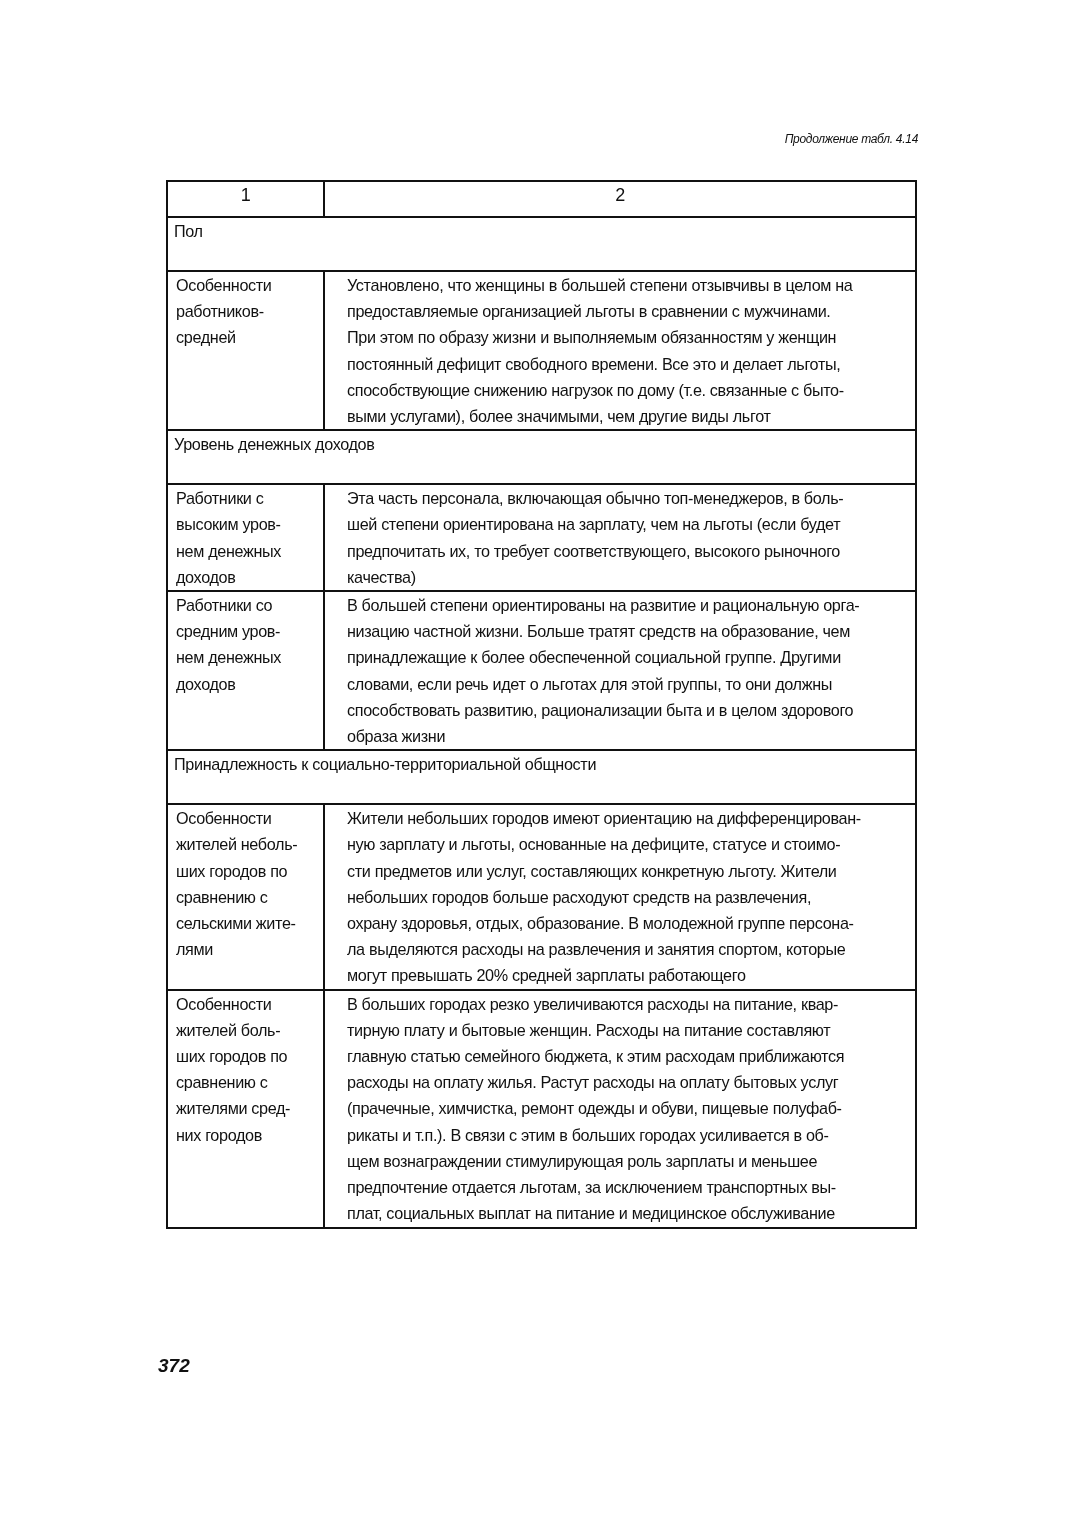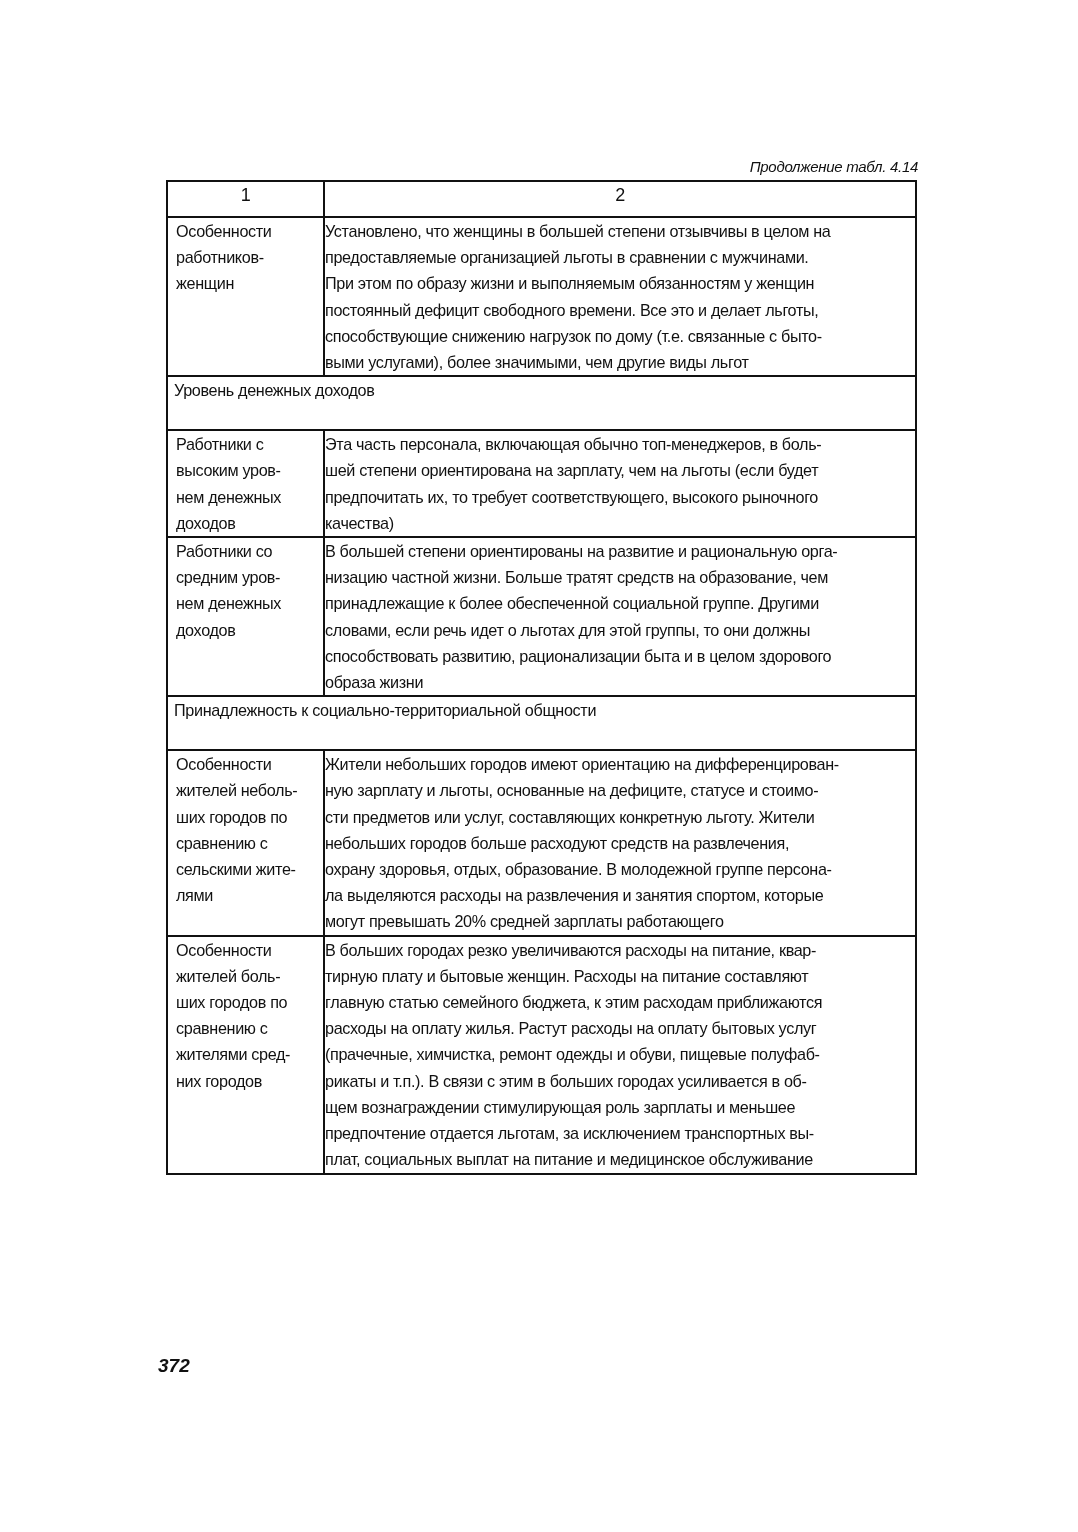--- a/index.html
+++ b/index.html
@@ -1,37 +1,37 @@
 <!DOCTYPE html>
 <html><head>
 <meta charset="utf-8">
 <style>
   html, body { margin: 0; padding: 0; background: #ffffff; }
   body {
     width: 1078px; height: 1532px; position: relative; overflow: hidden;
     font-family: "Liberation Sans", sans-serif; color: #111;
   }
   .caption {
-    position: absolute; top: 158px; right: 160px;
-    font-style: italic; font-size: 15px; letter-spacing: -0.3px;
+    position: absolute; top: 132px; right: 160px;
+    font-style: italic; font-size: 12px; letter-spacing: -0.3px;
   }
   table.doc {
     position: absolute; left: 166px; top: 180px; width: 751px;
     border-collapse: collapse; table-layout: fixed;
     font-size: 16.2px; line-height: 26.2px; letter-spacing: -0.35px;
   }
   table.doc td {
     border: 2px solid #111; vertical-align: top; padding: 0 6px;
   }
   col.c1 { width: 157px; }
   .hdr td { text-align: center; height: 34px; vertical-align: middle; font-size: 18px; padding: 0; }
   .sec td { height: 52px; vertical-align: middle; padding-left: 8px; }
   .row td { padding-top: 5px; padding-bottom: 6px; }
   .row td.c1cell { padding-left: 8px; }
-  .row td.c2cell { padding-left: 0; padding-right: 4px; text-align: justify; }
+  .row td.c2cell { padding-left: 22px; padding-right: 4px; text-align: justify; }
   .line { display: block; white-space: nowrap; }
   .pnum {
     position: absolute; left: 158px; top: 1355px;
     font-style: italic; font-weight: bold; font-size: 19px; text-align: center;
   }
 </style>
 </head>
 <body>
 
 <div class="caption">Продолжение табл. 4.14</div>
@@ -39,25 +39,28 @@
 <table class="doc">
   <colgroup>
       <col class="c1">
       <col class="c2">
     </colgroup>
   <tbody id="tbody">
     <tr class="hdr">
       <td>1</td>
       <td>2</td>
     </tr>
+  <tr class="sec">
+        <td colspan="2">Пол</td>
+      </tr>
       <tr class="row">
         <td class="c1cell">
           <span class="line">Особенности</span>
           <span class="line">работников-</span>
-          <span class="line">женщин</span>
+          <span class="line">средней</span>
         </td>
         <td class="c2cell">
           <span class="line">Установлено, что женщины в большей степени отзывчивы в целом на</span>
           <span class="line">предоставляемые организацией льготы в сравнении с мужчинами.</span>
           <span class="line">При этом по образу жизни и выполняемым обязанностям у женщин</span>
           <span class="line">постоянный дефицит свободного времени. Все это и делает льготы,</span>
           <span class="line">способствующие снижению нагрузок по дому (т.е. связанные с быто-</span>
           <span class="line">выми услугами), более значимыми, чем другие виды льгот</span>
         </td>
       </tr>

